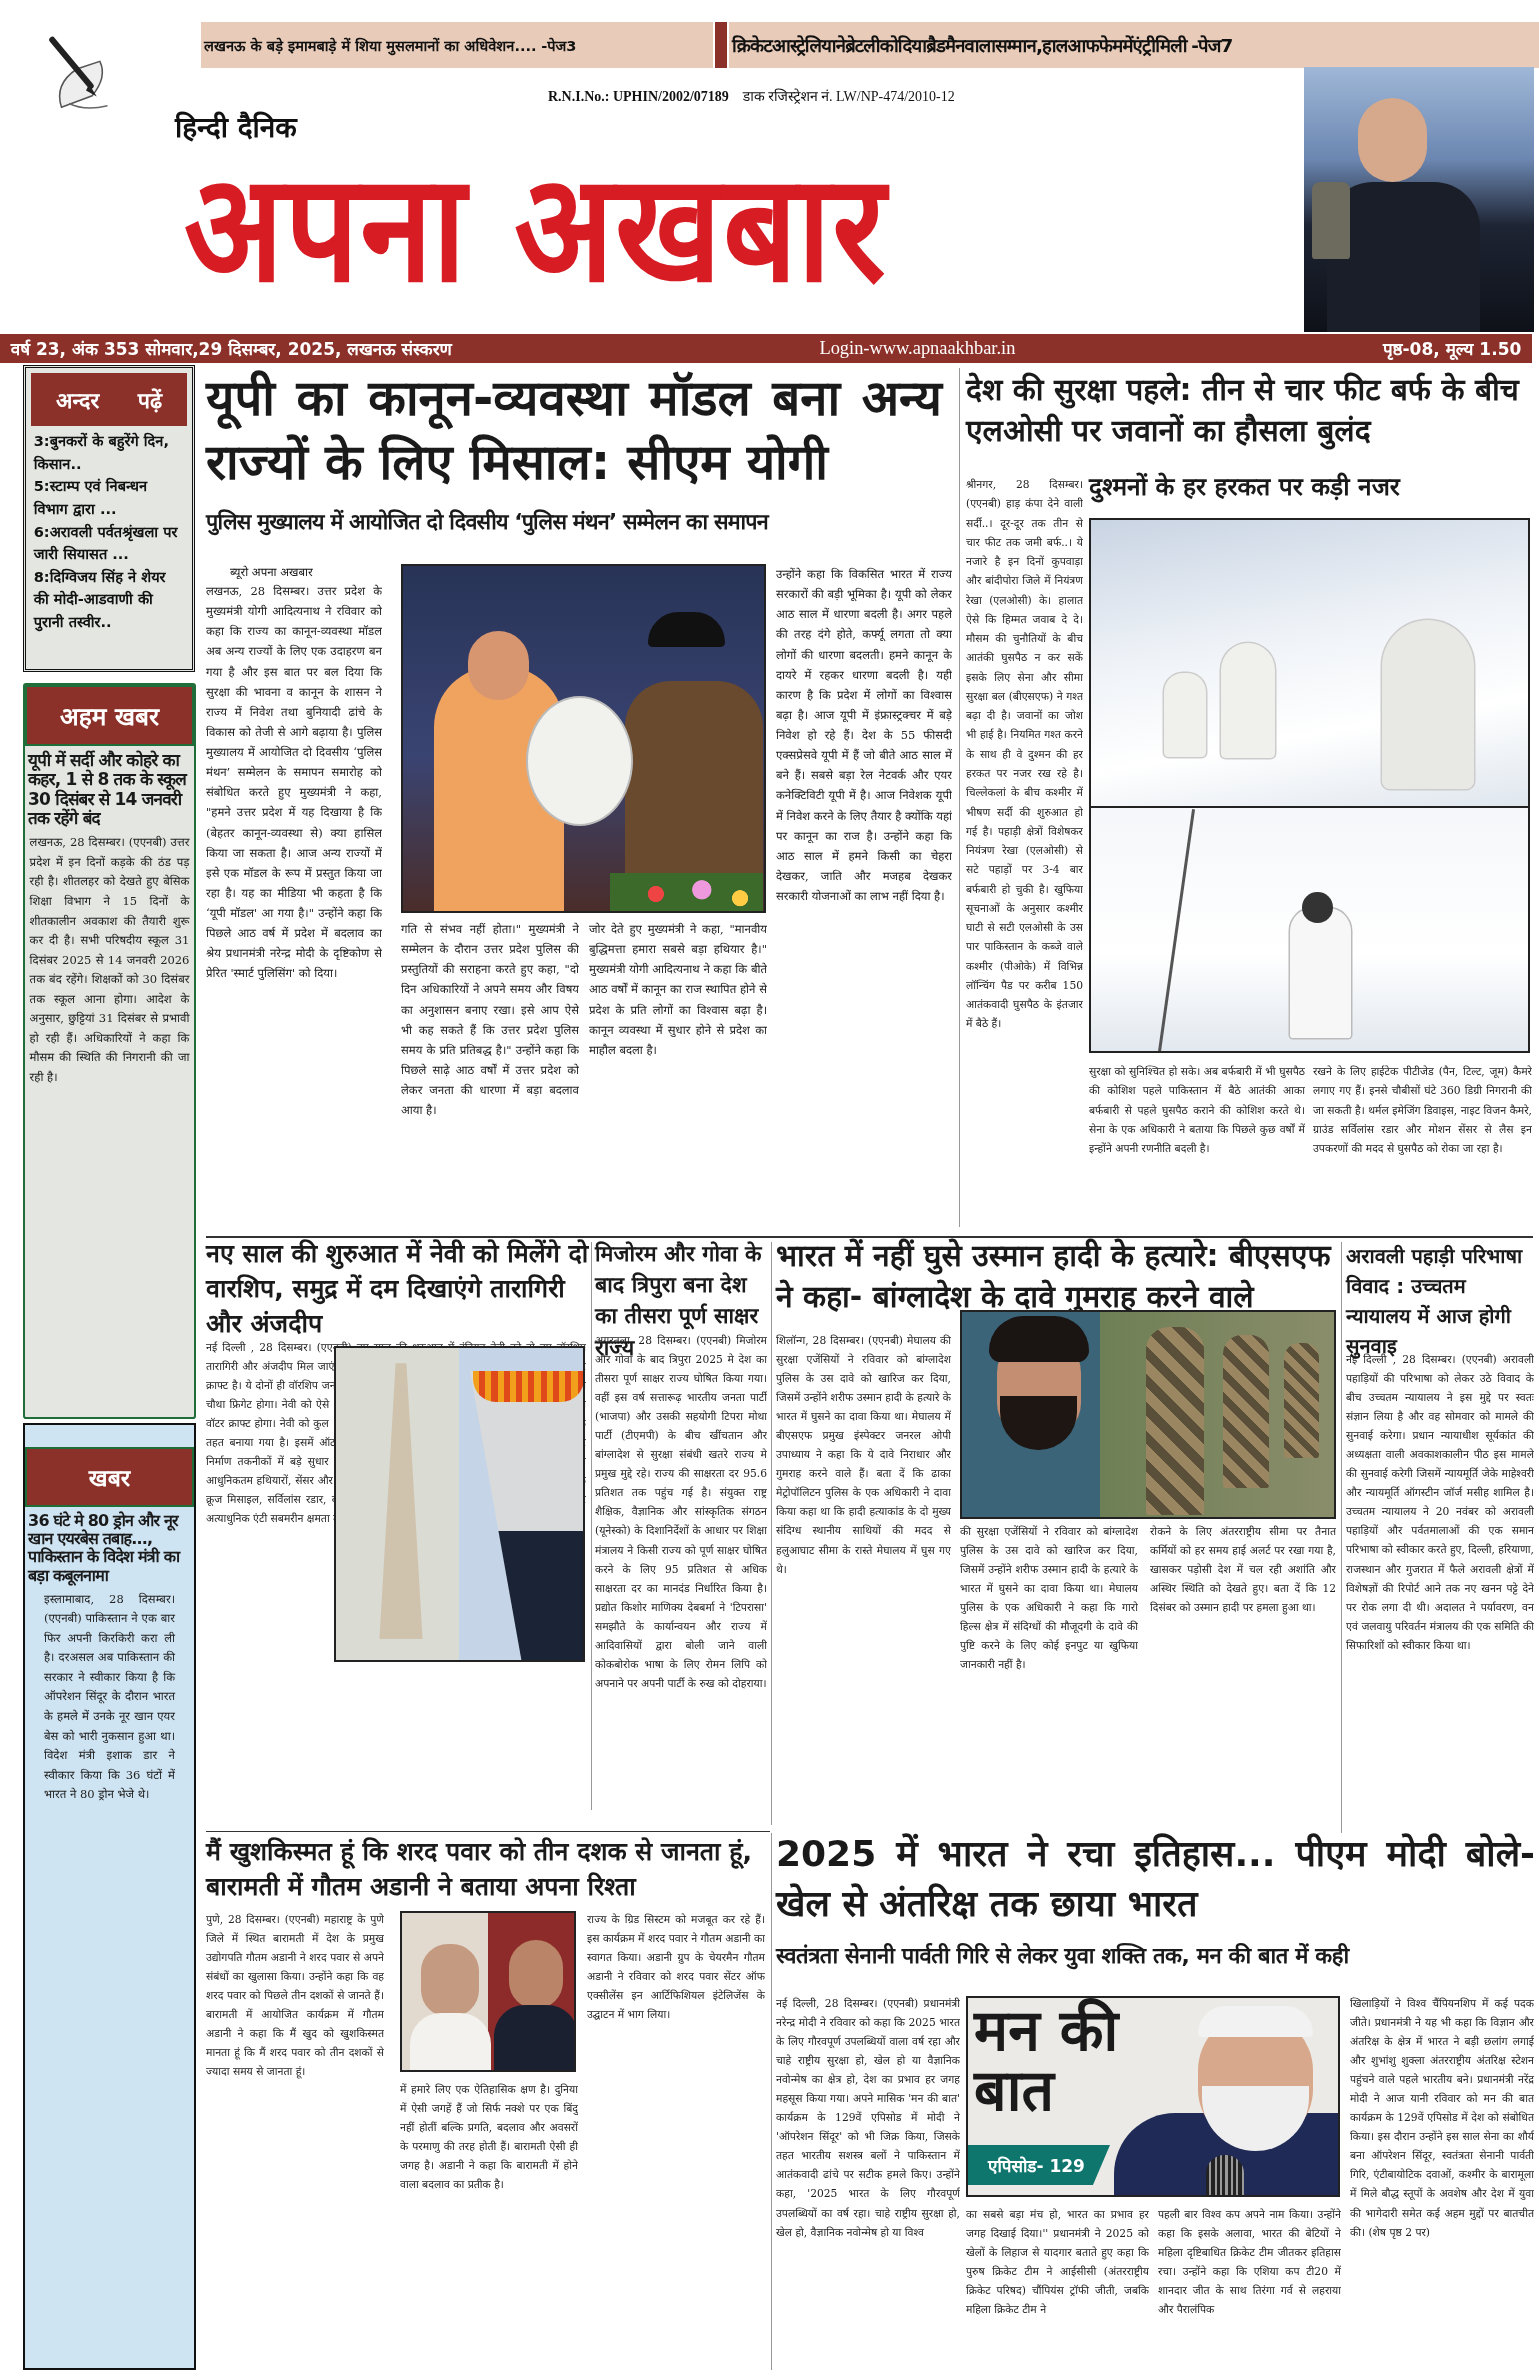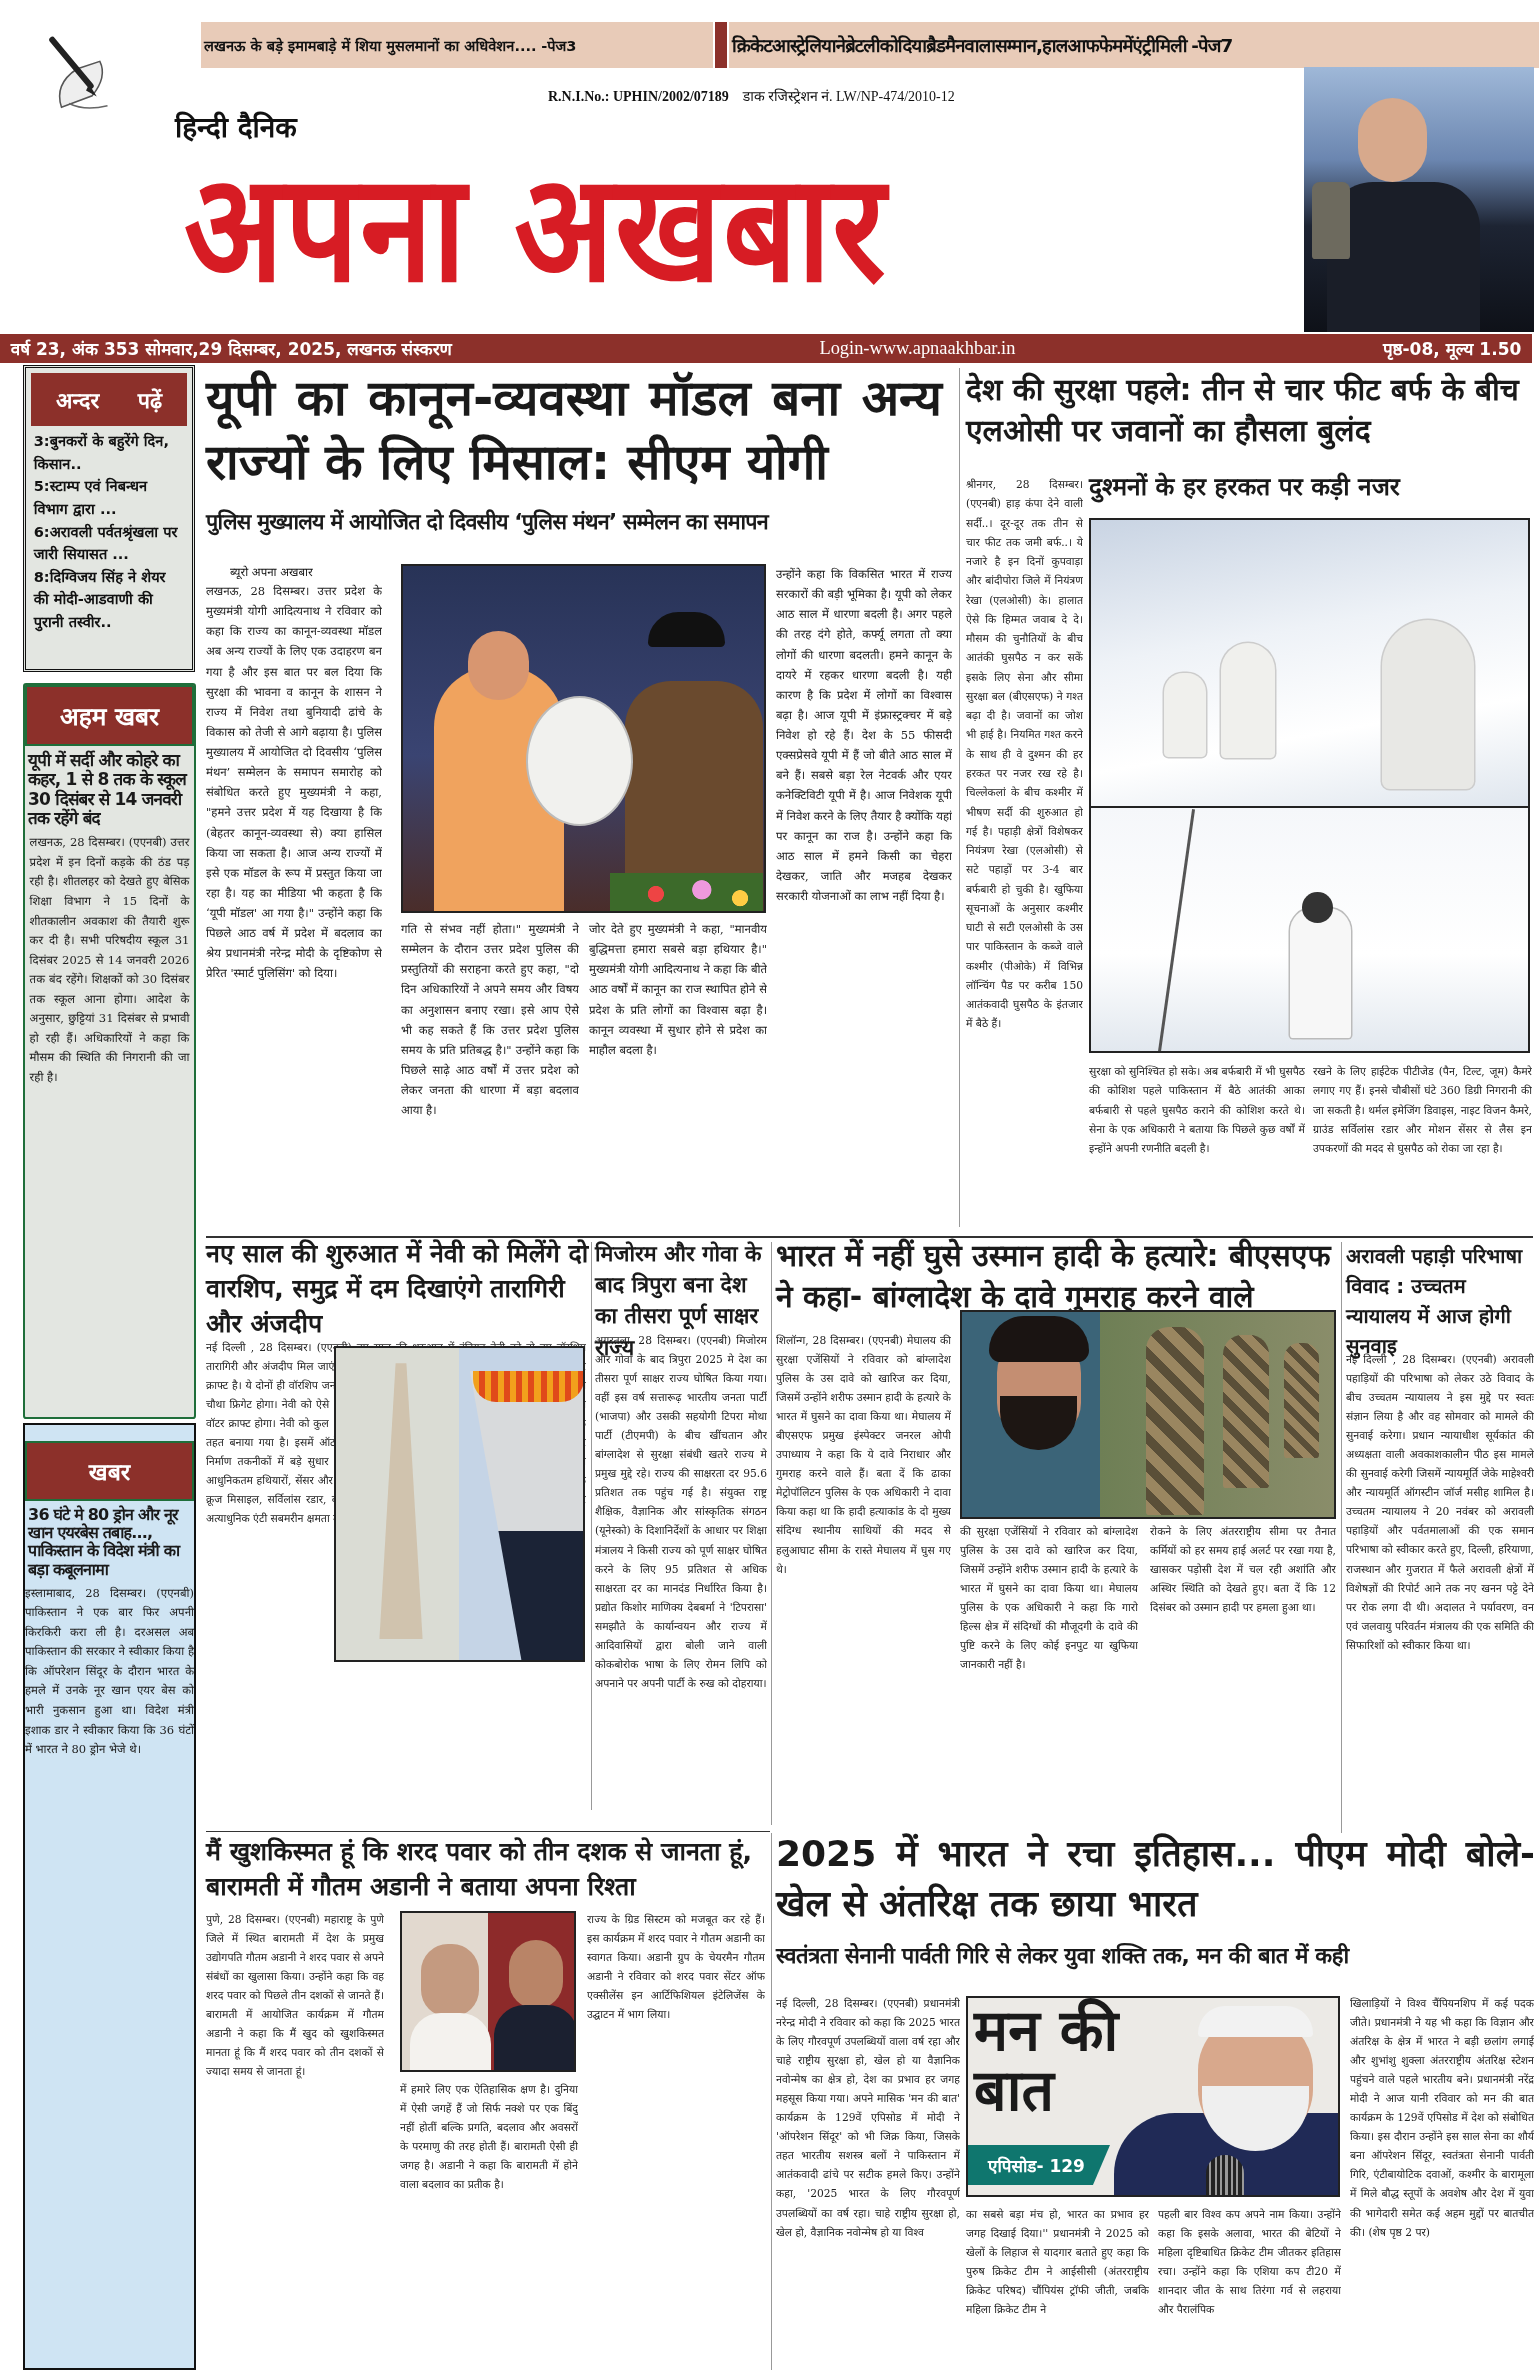--- a/index.html
+++ b/index.html
@@ -70,23 +70,23 @@
   </div>
 </div>
 
 <div class="abs" style="left:23px;top:683px;width:173px;height:736px;border:2.3px solid #1f6e3a;border-radius:3.1px;background:#e3e6e1;overflow:hidden">
   <div class="side-head green" style="font-size:24.5px">अहम खबर</div>
   <div class="hl" style="font-size:17px;padding:4.6px 3.1px;letter-spacing:-0.8px">यूपी में सर्दी और कोहरे का कहर, 1 से 8 तक के स्कूल 30 दिसंबर से 14 जनवरी तक रहेंगे बंद</div>
   <div class="body" style="padding:0 4.6px;font-size:11.5px;line-height:1.7">लखनऊ, 28 दिसम्बर। (एएनबी) उत्तर प्रदेश में इन दिनों कड़के की ठंड पड़ रही है। शीतलहर को देखते हुए बेसिक शिक्षा विभाग ने 15 दिनों के शीतकालीन अवकाश की तैयारी शुरू कर दी है। सभी परिषदीय स्कूल 31 दिसंबर 2025 से 14 जनवरी 2026 तक बंद रहेंगे। शिक्षकों को 30 दिसंबर तक स्कूल आना होगा। आदेश के अनुसार, छुट्टियां 31 दिसंबर से प्रभावी हो रही हैं। अधिकारियों ने कहा कि मौसम की स्थिति की निगरानी की जा रही है।</div>
 </div>
 
 <div class="abs" style="left:23px;top:1423px;width:173px;height:947px;border:2.3px solid #111;background:#cfe4f3;overflow:hidden">
-  <div class="side-head green" style="font-size:23px;margin-top:16px">खबर</div>
+  <div class="side-head green" style="font-size:23px;margin-top:22px">खबर</div>
   <div class="hl" style="font-size:16px;padding:4.6px 3.1px;letter-spacing:-0.8px">36 घंटे मे 80 ड्रोन और नूर खान एयरबेस तबाह..., पाकिस्तान के विदेश मंत्री का बड़ा कबूलनामा</div>
-  <div class="body" style="padding:0 0;font-size:11.5px;line-height:1.7">इस्लामाबाद, 28 दिसम्बर। (एएनबी) पाकिस्तान ने एक बार फिर अपनी किरकिरी करा ली है। दरअसल अब पाकिस्तान की सरकार ने स्वीकार किया है कि ऑपरेशन सिंदूर के दौरान भारत के हमले में उनके नूर खान एयर बेस को भारी नुकसान हुआ था। विदेश मंत्री इशाक डार ने स्वीकार किया कि 36 घंटों में भारत ने 80 ड्रोन भेजे थे।</div>
+  <div class="body" style="padding:0 19px;font-size:11.5px;line-height:1.7">इस्लामाबाद, 28 दिसम्बर। (एएनबी) पाकिस्तान ने एक बार फिर अपनी किरकिरी करा ली है। दरअसल अब पाकिस्तान की सरकार ने स्वीकार किया है कि ऑपरेशन सिंदूर के दौरान भारत के हमले में उनके नूर खान एयर बेस को भारी नुकसान हुआ था। विदेश मंत्री इशाक डार ने स्वीकार किया कि 36 घंटों में भारत ने 80 ड्रोन भेजे थे।</div>
 </div>
 
 <div class="abs hl" style="left:206px;top:367px;width:736px;font-size:49px;line-height:1.3;text-align:justify">यूपी का कानून-व्यवस्था मॉडल बना अन्य राज्यों के लिए मिसाल: सीएम योगी</div>
 <div class="abs sub" style="left:206px;top:506px;width:736px;font-size:21.5px;letter-spacing:-0.8px;white-space:nowrap">पुलिस मुख्यालय में आयोजित दो दिवसीय ‘पुलिस मंथन’ सम्मेलन का समापन</div>
 
 <div class="abs" style="left:230px;top:564px;font-family:'DejaVu Serif',serif;font-size:11.5px">ब्यूरो अपना अखबार</div>
 <div class="abs body" style="left:206px;top:581px;width:176px;height:706px;font-size:11.5px;line-height:1.75">लखनऊ, 28 दिसम्बर। उत्तर प्रदेश के मुख्यमंत्री योगी आदित्यनाथ ने रविवार को कहा कि राज्य का कानून-व्यवस्था मॉडल अब अन्य राज्यों के लिए एक उदाहरण बन गया है और इस बात पर बल दिया कि सुरक्षा की भावना व कानून के शासन ने राज्य में निवेश तथा बुनियादी ढांचे के विकास को तेजी से आगे बढ़ाया है। पुलिस मुख्यालय में आयोजित दो दिवसीय ‘पुलिस मंथन’ सम्मेलन के समापन समारोह को संबोधित करते हुए मुख्यमंत्री ने कहा, "हमने उत्तर प्रदेश में यह दिखाया है कि (बेहतर कानून-व्यवस्था से) क्या हासिल किया जा सकता है। आज अन्य राज्यों में इसे एक मॉडल के रूप में प्रस्तुत किया जा रहा है। यह का मीडिया भी कहता है कि ‘यूपी मॉडल' आ गया है।" उन्होंने कहा कि पिछले आठ वर्ष में प्रदेश में बदलाव का श्रेय प्रधानमंत्री नरेन्द्र मोदी के दृष्टिकोण से प्रेरित 'स्मार्ट पुलिसिंग' को दिया।</div>
 
 <div class="abs photo" style="left:401px;top:564px;width:365px;height:349px;background:linear-gradient(180deg,#283357 0%,#3a4472 55%,#4a2d2a 100%)">
   <div style="position:absolute;left:31px;top:100px;width:130px;height:249px;background:#f0a35e;border-radius:61px 61px 0 0"></div>

